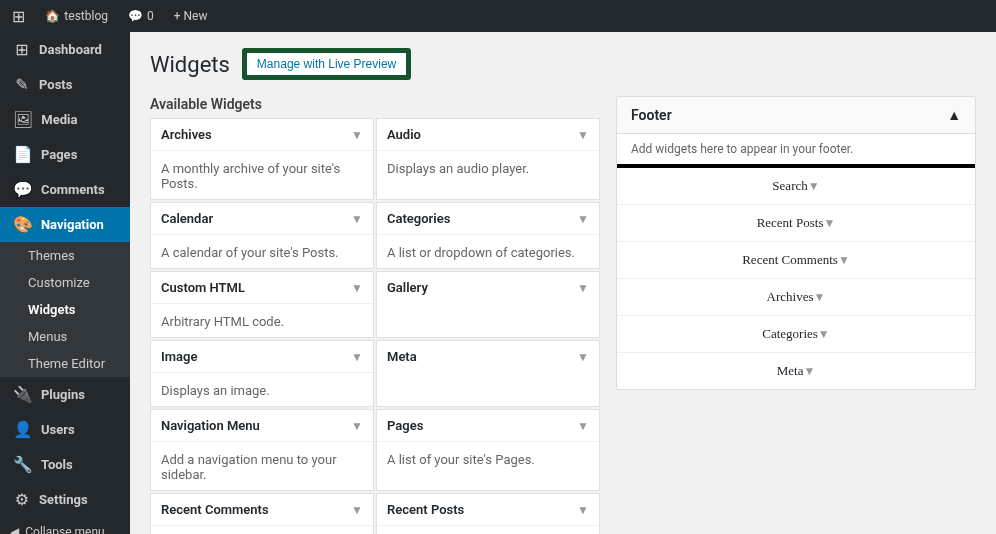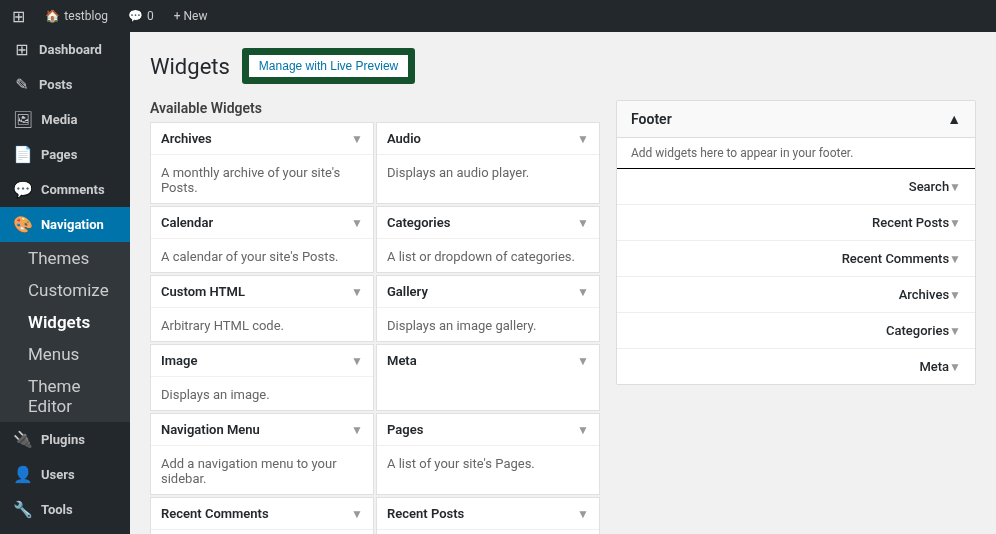--- a/index.html
+++ b/index.html
@@ -45,21 +45,21 @@
       border-left: 3px solid transparent;
     }
     .sidebar-item.active { background: #0073aa; color: #fff; border-left-color: #0073aa; }
     .sidebar-item.active .sidebar-item-label { color: #fff; }
     .sidebar-icon { font-size: 16px; min-width: 18px; text-align: center; }
     .sidebar-item-label { font-size: 13px; font-weight: bold; }
     .sidebar-submenu { background: #32373c; }
     .sidebar-submenu-item {
       display: flex; align-items: center;
       padding: 6px 10px 6px 28px;
-      cursor: pointer; color: #ccc; font-size: 17px;
+      cursor: pointer; color: #ccc; font-size: 13px;
     }
     .sidebar-submenu-item.active { color: #fff; font-weight: 600; }
     .sidebar-collapse {
       display: flex; align-items: center; gap: 6px;
       padding: 8px 10px; color: #ccc; cursor: pointer; font-size: 12px;
     }
 
     
     .content-area {
       flex: 1;
@@ -68,21 +68,21 @@
       background: #f1f1f1;
     }
 
     
     .page-header {
       display: flex; align-items: center; gap: 12px; margin-bottom: 16px;
     }
     .page-title { font-size: 22px; font-weight: 400; color: #23282d; }
     .live-preview-btn {
       background: #fff;
-      border: 7px solid #14532d;
+      border: 5px solid #14532d;
       color: #0073aa;
       padding: 4px 10px;
       border-radius: 3px;
       cursor: pointer;
       font-size: 12px;
     }
 
     
     .available-widgets-title { font-size: 14px; font-weight: 600; color: #404040; margin-bottom: 6px; }
     .available-widgets-desc { font-size: 12px; color: #666; margin-bottom: 14px; line-height: 1.5; }
@@ -128,29 +128,30 @@
     .footer-box-header {
       display: flex; justify-content: space-between; align-items: center;
       padding: 10px 14px;
       background: #f9f9f9;
       border-bottom: 1px solid #ddd;
       font-size: 14px; font-weight: 600; color: #23282d; gap: 14px;
     }
     .footer-box-desc {
       padding: 8px 14px;
       font-size: 12px; color: #666;
-      border-bottom: 1px solid #000000;
+      border-bottom: 4px solid #000000;
     }
     .footer-widget-item {
-      display: flex; justify-content: flex-end; align-items: center;
+      display: flex; justify-content: center; align-items: center;
       padding: 10px 14px;
       border-bottom: 1px solid #eee;
       font-size: 13px; color: #23282d; font-weight: 500;
       cursor: pointer;
       background: #fff;
+      font-family: Liberation Serif, serif;
     }
     .footer-widget-item:last-child { border-bottom: none; }
     .footer-widget-arrow { color: #999; font-size: 12px; }
   </style>
 </head>
 <body>
 
 <div class="admin-bar">
   <div class="admin-bar-item">
     <span style="font-size:16px;">⊞</span>
@@ -276,21 +277,20 @@
               <span class="arrow">▼</span>
             </div>
             <div class="widget-item-desc">Arbitrary HTML code.</div>
           </div>
 
           <div class="widget-item">
             <div class="widget-item-header">
               <span>Gallery</span>
               <span class="arrow">▼</span>
             </div>
-            <div class="widget-item-desc">Displays an image gallery.</div>
           </div>
 
           <div class="widget-item">
             <div class="widget-item-header">
               <span>Image</span>
               <span class="arrow">▼</span>
             </div>
             <div class="widget-item-desc">Displays an image.</div>
           </div>
 

